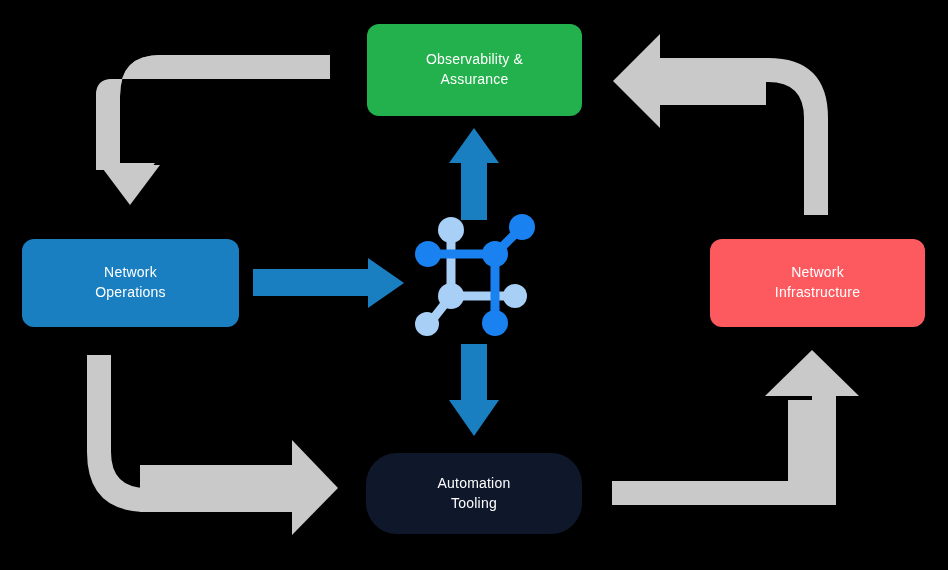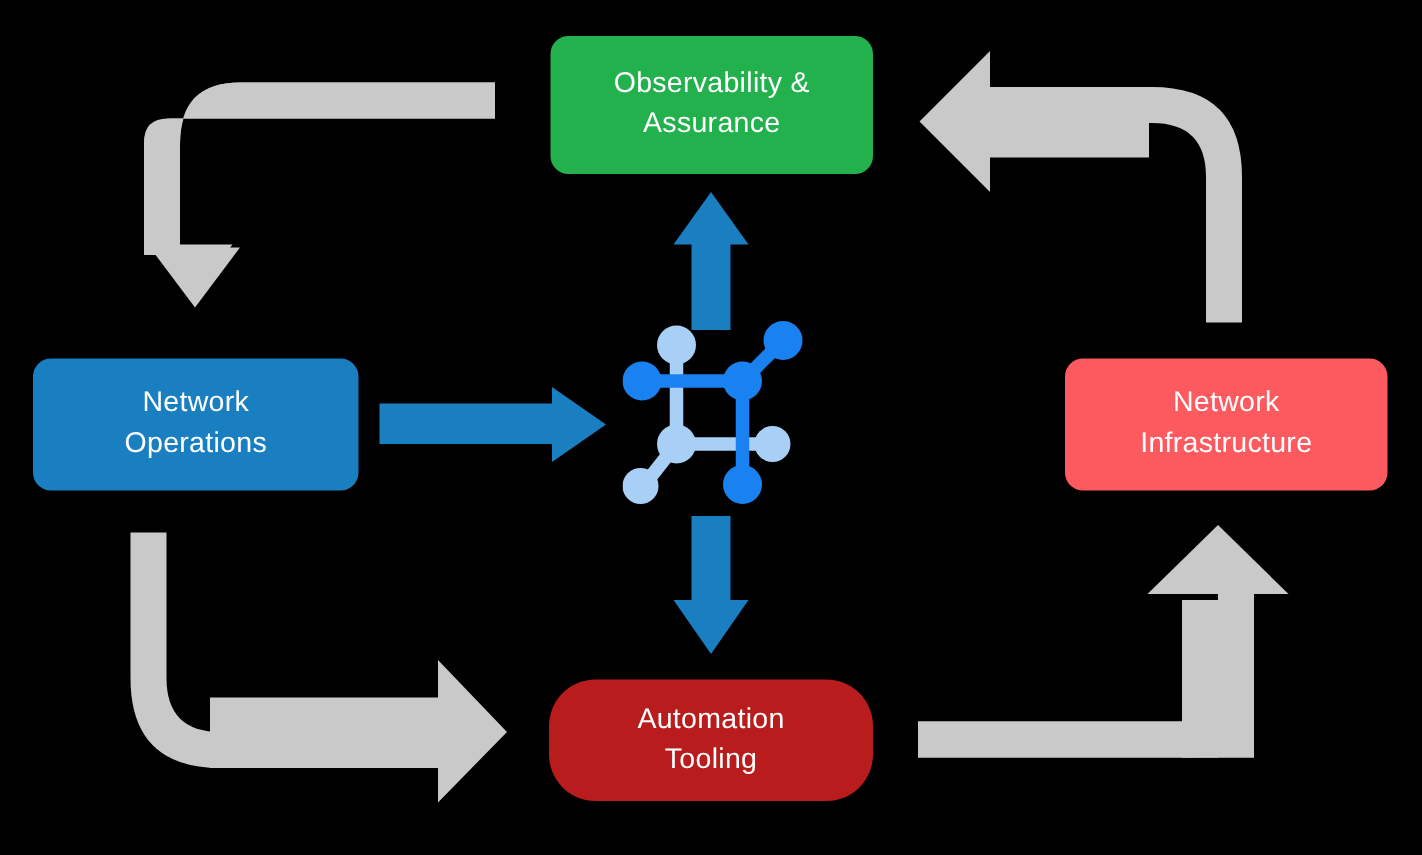--- a/index.html
+++ b/index.html
@@ -16,21 +16,21 @@
     font-family: "Liberation Sans", sans-serif;
   }
   .node-box {
     position: absolute;
     border-radius: 12px;
     display: flex;
     align-items: center;
     justify-content: center;
     text-align: center;
     color: #ffffff;
-    font-size: 19px;
+    font-size: 14px;
     line-height: 1.42;
     font-weight: 400;
     letter-spacing: 0.2px;
     box-sizing: border-box;
     padding: 2px 10px;
   }
   .node-label { display: block; white-space: pre-line; }
 
   #box-observability { left: 367px; top: 24px;  width: 215px; height: 92px; }
   #box-operations    { left: 22px;  top: 239px; width: 217px; height: 88px; }
@@ -136,18 +136,18 @@
   <div class="node-box" id="box-operations" style="background: rgb(26, 127, 193);">
     <span class="node-label">Network
 Operations</span>
   </div>
 
   <div class="node-box" id="box-infrastructure" style="background: rgb(253, 90, 95);">
     <span class="node-label">Network
 Infrastructure</span>
   </div>
 
-  <div class="node-box" id="box-automation" style="background: #b91c1c; border-radius: 31px;">
+  <div class="node-box" id="box-automation" style="background: #0f172a; border-radius: 31px;">
     <span class="node-label">Automation
 Tooling</span>
   </div>
 
 </div>
 
 </body></html>

